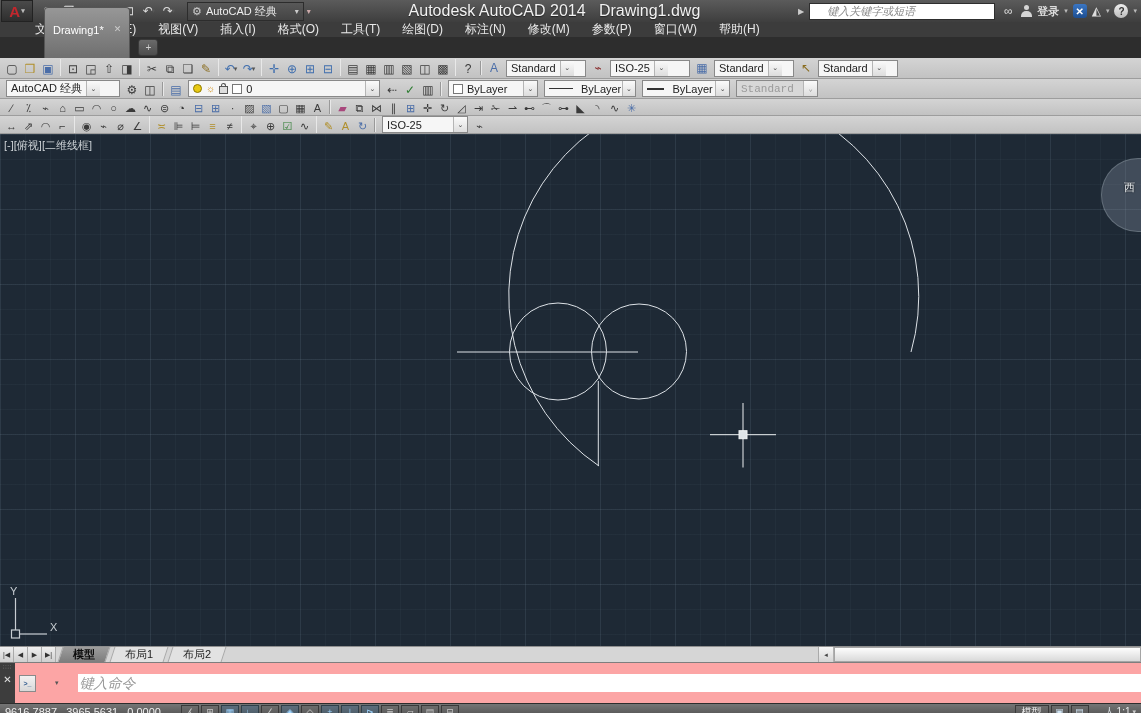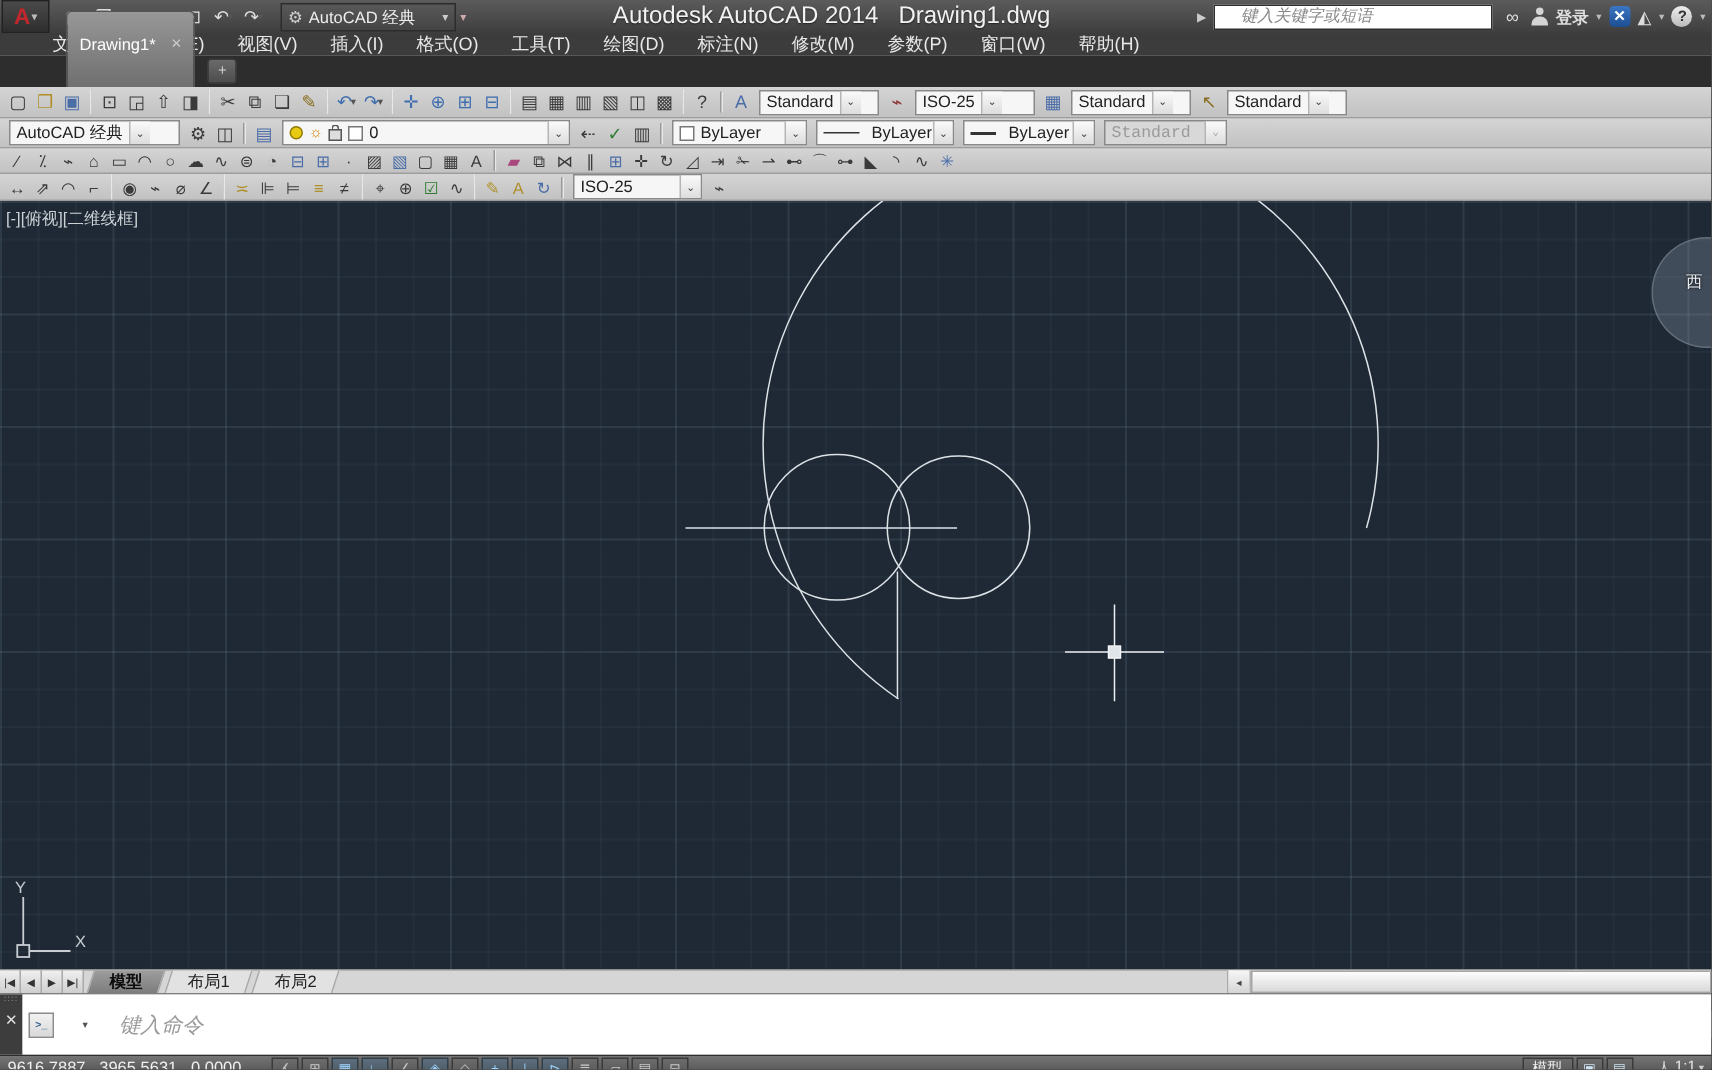--- a/index.html
+++ b/index.html
@@ -109,21 +109,21 @@
                  background:linear-gradient(#f6f6f6,#d5d5d5);border-right:1px solid #b0b0b0;}
   .hscroll .thumb{flex:1;background:linear-gradient(#fdfdfd,#d9d9d9);border:1px solid #a5a5a5;}
   
   .cmdpane{height:40px;display:flex;border-top:1px solid #7e7e7e;}
   .cmdstrip{width:15px;background:#3d3d3d;display:flex;flex-direction:column;align-items:center;color:#cfcfcf;}
   .cmdstrip .dots{font-size:6px;letter-spacing:1px;line-height:5px;margin-top:2px;color:#8a8a8a;}
   .cmdstrip .x{font-size:10px;margin-top:4px;color:#e0e0e0;}
   .cmdbody{flex:1;display:flex;flex-direction:column;}
   .cmdhist{height:19px;background:#c5c5c5;border-bottom:1px solid #9c9c9c;display:flex;align-items:center;
            padding-left:7px;font-size:14px;color:#101010;}
-  .cmdinputrow{flex:1;background:#ffffff;display:flex;align-items:center;padding-left:4px;gap:19px;}
+  .cmdinputrow{flex:1;background:#fca5a5;display:flex;align-items:center;padding-left:4px;gap:19px;}
   .cmdicon{width:15px;height:15px;border:1px solid #8a8a8a;background:linear-gradient(#f2f2f2,#d8d8d8);
            font-size:7px;color:#335d8f;display:flex;align-items:center;justify-content:center;font-weight:bold;}
   .cmdcaret{font-size:7px;color:#555;}
   .cmdinput{flex:1;border:none;outline:none;font-size:14px;color:#222;font-family:"Liberation Sans",sans-serif;}
   .cmdinput::placeholder{color:#9a9a9a;font-style:italic;}
   
   .statusbar{height:15px;background:linear-gradient(#757575,#4b4b4b);border-top:1px solid #2d2d2d;
              display:flex;align-items:center;padding:0 5px;gap:2px;}
   .coords{color:#f0f0f0;font-size:11px;white-space:pre;margin-right:18px;}
   .stog{width:16px;height:12px;background:linear-gradient(#6c6c6c,#525252);border:1px solid #3a3a3a;

